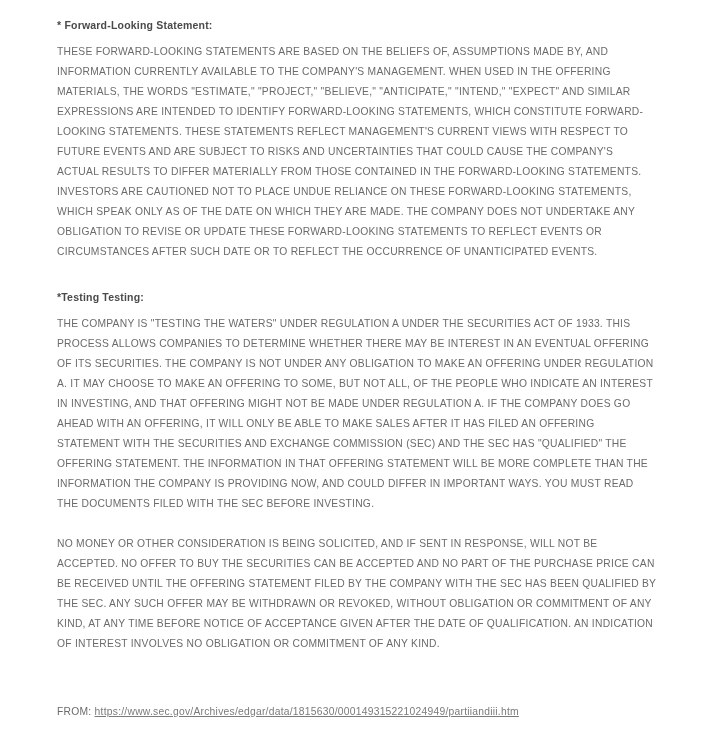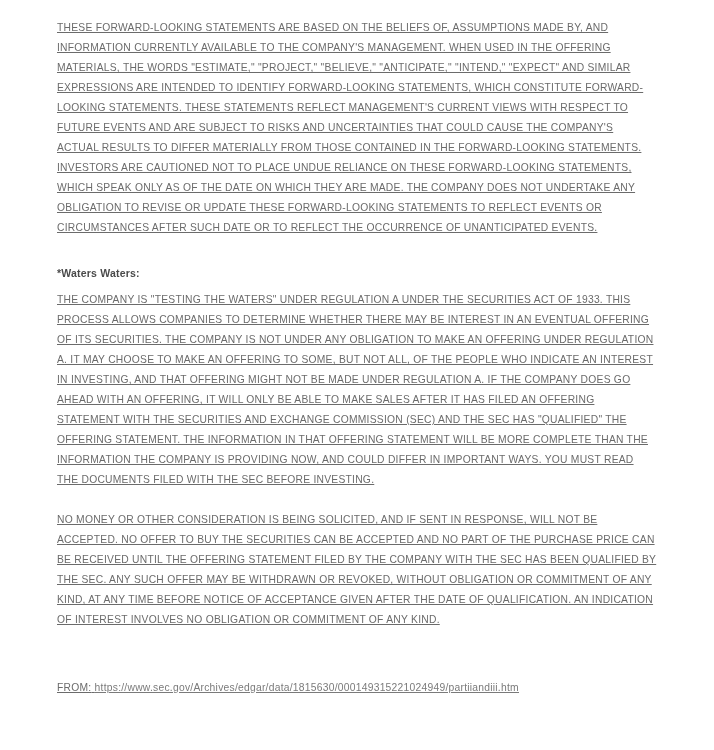--- a/index.html
+++ b/index.html
@@ -30,47 +30,47 @@
     line-height: 14px;
   }
   .body-text {
     font-size: 10.3px;
     line-height: 20px;
     color: #6b6b6b;
     letter-spacing: 0.25px;
     margin: 0 0 10px 0;
     text-align: left;
     max-width: 602px;
-    text-decoration: underline;
   }
   .gap-lg {
     height: 18px;
   }
   .gap-xl {
     height: 38px;
   }
   .link-sec {
     color: #7a7a7a;
     text-decoration: underline;
     word-break: break-all;
   }
 </style>
 </head>
 <body>
 
 <div class="page">
 
   <div>
+    <div class="section-heading">* Forward-Looking Statement:</div>
     <p class="body-text">THESE FORWARD-LOOKING STATEMENTS ARE BASED ON THE BELIEFS OF, ASSUMPTIONS MADE BY, AND INFORMATION CURRENTLY AVAILABLE TO THE COMPANY'S MANAGEMENT. WHEN USED IN THE OFFERING MATERIALS, THE WORDS "ESTIMATE," "PROJECT," "BELIEVE," "ANTICIPATE," "INTEND," "EXPECT" AND SIMILAR EXPRESSIONS ARE INTENDED TO IDENTIFY FORWARD-LOOKING STATEMENTS, WHICH CONSTITUTE FORWARD-LOOKING STATEMENTS. THESE STATEMENTS REFLECT MANAGEMENT'S CURRENT VIEWS WITH RESPECT TO FUTURE EVENTS AND ARE SUBJECT TO RISKS AND UNCERTAINTIES THAT COULD CAUSE THE COMPANY'S ACTUAL RESULTS TO DIFFER MATERIALLY FROM THOSE CONTAINED IN THE FORWARD-LOOKING STATEMENTS. INVESTORS ARE CAUTIONED NOT TO PLACE UNDUE RELIANCE ON THESE FORWARD-LOOKING STATEMENTS, WHICH SPEAK ONLY AS OF THE DATE ON WHICH THEY ARE MADE. THE COMPANY DOES NOT UNDERTAKE ANY OBLIGATION TO REVISE OR UPDATE THESE FORWARD-LOOKING STATEMENTS TO REFLECT EVENTS OR CIRCUMSTANCES AFTER SUCH DATE OR TO REFLECT THE OCCURRENCE OF UNANTICIPATED EVENTS.</p>
   </div>
 
   <div class="gap-lg"></div>
 
   <div>
-    <div class="section-heading">*Waters Waters:</div>
+    <div class="section-heading">*Testing Testing:</div>
     <p class="body-text">THE COMPANY IS "TESTING THE WATERS" UNDER REGULATION A UNDER THE SECURITIES ACT OF 1933. THIS PROCESS ALLOWS COMPANIES TO DETERMINE WHETHER THERE MAY BE INTEREST IN AN EVENTUAL OFFERING OF ITS SECURITIES. THE COMPANY IS NOT UNDER ANY OBLIGATION TO MAKE AN OFFERING UNDER REGULATION A. IT MAY CHOOSE TO MAKE AN OFFERING TO SOME, BUT NOT ALL, OF THE PEOPLE WHO INDICATE AN INTEREST IN INVESTING, AND THAT OFFERING MIGHT NOT BE MADE UNDER REGULATION A. IF THE COMPANY DOES GO AHEAD WITH AN OFFERING, IT WILL ONLY BE ABLE TO MAKE SALES AFTER IT HAS FILED AN OFFERING STATEMENT WITH THE SECURITIES AND EXCHANGE COMMISSION (SEC) AND THE SEC HAS "QUALIFIED" THE OFFERING STATEMENT. THE INFORMATION IN THAT OFFERING STATEMENT WILL BE MORE COMPLETE THAN THE INFORMATION THE COMPANY IS PROVIDING NOW, AND COULD DIFFER IN IMPORTANT WAYS. YOU MUST READ THE DOCUMENTS FILED WITH THE SEC BEFORE INVESTING.</p>
     <div style="height:10px"></div>
     <p class="body-text">NO MONEY OR OTHER CONSIDERATION IS BEING SOLICITED, AND IF SENT IN RESPONSE, WILL NOT BE ACCEPTED. NO OFFER TO BUY THE SECURITIES CAN BE ACCEPTED AND NO PART OF THE PURCHASE PRICE CAN BE RECEIVED UNTIL THE OFFERING STATEMENT FILED BY THE COMPANY WITH THE SEC HAS BEEN QUALIFIED BY THE SEC. ANY SUCH OFFER MAY BE WITHDRAWN OR REVOKED, WITHOUT OBLIGATION OR COMMITMENT OF ANY KIND, AT ANY TIME BEFORE NOTICE OF ACCEPTANCE GIVEN AFTER THE DATE OF QUALIFICATION. AN INDICATION OF INTEREST INVOLVES NO OBLIGATION OR COMMITMENT OF ANY KIND.</p>
   </div>
 
   <div class="gap-xl"></div>
 
   <div>
     <p class="body-text" style="margin-top:0">
       <span>FROM:</span>

